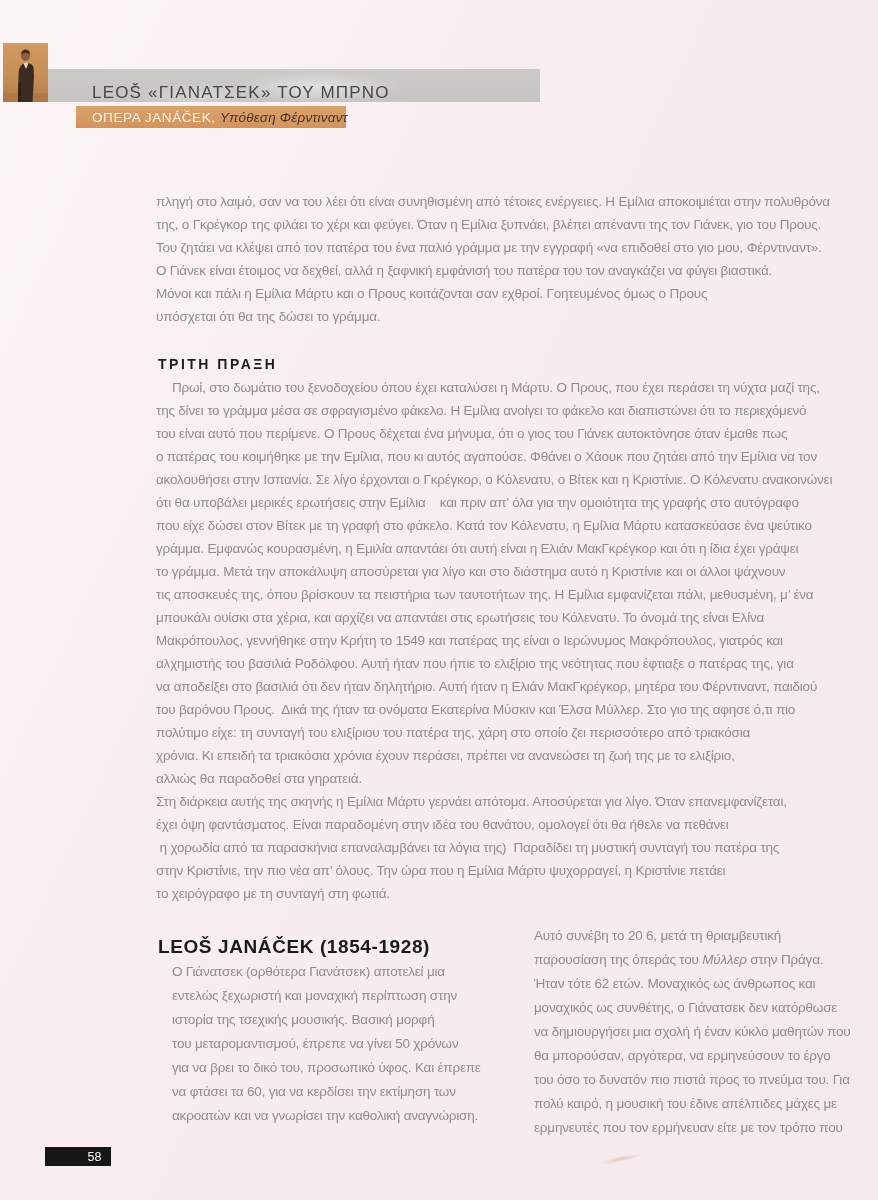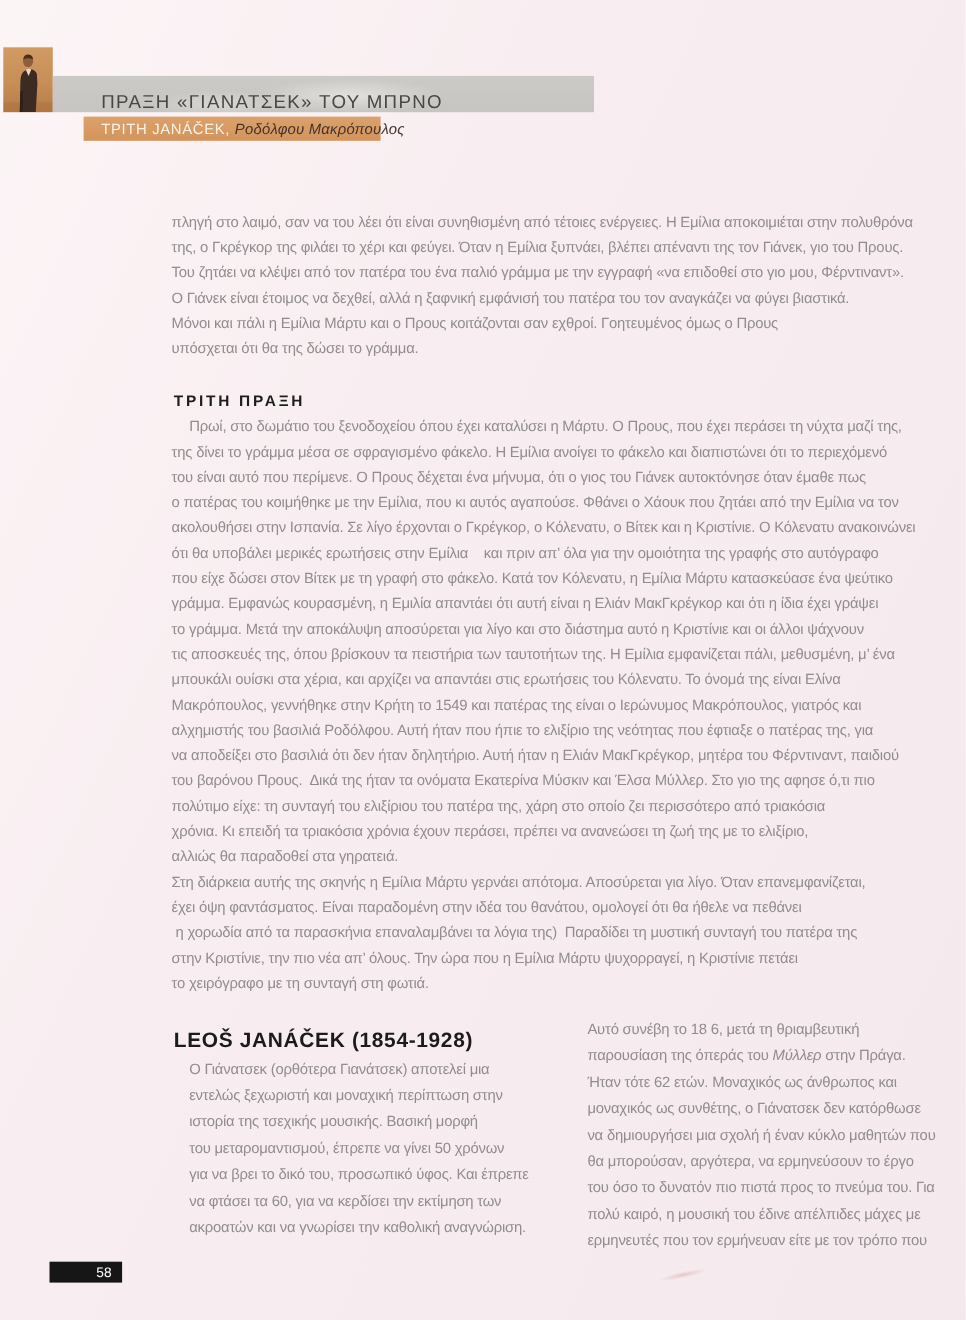--- a/index.html
+++ b/index.html
@@ -82,25 +82,25 @@
       <rect x="0" y="50" width="45" height="9" fill="#a9713e" opacity="0.45"></rect>
       <path d="M15 59 L15.5 32 Q15.5 23 20 21 L24 19.5 Q29 20.5 30.5 24 L31 33 L29.5 59 Z" fill="#3c2b21"></path>
       <path d="M20.5 20.5 L23 26 L25.5 20.2 L23.5 19.2 Z" fill="#e8d9c4"></path>
       <ellipse cx="22.5" cy="12.5" rx="4.6" ry="5.6" fill="#8f5f3b"></ellipse>
       <path d="M18 11 Q19 6 23 6.5 Q27 7 27 11 Q24 9.5 21.5 10 Q19.5 10.3 18 11 Z" fill="#46301f"></path>
       <path d="M15 59 L15.5 40 L18 40 L17.5 59 Z" fill="#2e2019"></path>
     </svg>
   </div>
 
   <div class="gray-bar">
-    <span class="opera-title">ΠΡΑΞΗ «ΓΙΑΝΑΤΣΕΚ» ΤΟΥ ΜΠΡΝΟ</span>
+    <span class="opera-title">LEOŠ «ΓΙΑΝΑΤΣΕΚ» ΤΟΥ ΜΠΡΝΟ</span>
   </div>
 
   <div class="orange-bar">
-    <span class="composer-name">ΤΡΙΤΗ JANÁČEK, </span><span class="work-title">Ροδόλφου Μακρόπουλος</span>
+    <span class="composer-name">ΟΠΕΡΑ JANÁČEK, </span><span class="work-title">Υπόθεση Φέρντιναντ</span>
   </div>
 
   <p class="bodytext act2-text">πληγή στο λαιμό, σαν να του λέει ότι είναι συνηθισμένη από τέτοιες ενέργειες. Η Εμίλια αποκοιμιέται στην πολυθρόνα
 της, ο Γκρέγκορ της φιλάει το χέρι και φεύγει. Όταν η Εμίλια ξυπνάει, βλέπει απέναντι της τον Γιάνεκ, γιο του Πρους.
 Του ζητάει να κλέψει από τον πατέρα του ένα παλιό γράμμα με την εγγραφή «να επιδοθεί στο γιο μου, Φέρντιναντ».
 Ο Γιάνεκ είναι έτοιμος να δεχθεί, αλλά η ξαφνική εμφάνισή του πατέρα του τον αναγκάζει να φύγει βιαστικά.
 Μόνοι και πάλι η Εμίλια Μάρτυ και ο Πρους κοιτάζονται σαν εχθροί. Γοητευμένος όμως ο Πρους
 υπόσχεται ότι θα της δώσει το γράμμα.</p>
 
   <h2 class="act3-heading">ΤΡΙΤΗ ΠΡΑΞΗ</h2>
@@ -129,21 +129,21 @@
 το χειρόγραφο με τη συνταγή στη φωτιά.</p>
 
   <h2 class="bio-heading">LEOŠ JANÁČEK (1854-1928)</h2>
   <p class="bodytext bio-left">Ο Γιάνατσεκ (ορθότερα Γιανάτσεκ) αποτελεί μια
 εντελώς ξεχωριστή και μοναχική περίπτωση στην
 ιστορία της τσεχικής μουσικής. Βασική μορφή
 του μεταρομαντισμού, έπρεπε να γίνει 50 χρόνων
 για να βρει το δικό του, προσωπικό ύφος. Και έπρεπε
 να φτάσει τα 60, για να κερδίσει την εκτίμηση των
 ακροατών και να γνωρίσει την καθολική αναγνώριση.</p>
-  <p class="bodytext bio-right"><span>Αυτό συνέβη το 18 6, μετά τη θριαμβευτική
+  <p class="bodytext bio-right"><span>Αυτό συνέβη το 20 6, μετά τη θριαμβευτική
 παρουσίαση της όπεράς του </span><span class="italic-inline">Μύλλερ</span><span> στην Πράγα.
 Ήταν τότε 62 ετών. Μοναχικός ως άνθρωπος και
 μοναχικός ως συνθέτης, ο Γιάνατσεκ δεν κατόρθωσε
 να δημιουργήσει μια σχολή ή έναν κύκλο μαθητών που
 θα μπορούσαν, αργότερα, να ερμηνεύσουν το έργο
 του όσο το δυνατόν πιο πιστά προς το πνεύμα του. Για
 πολύ καιρό, η μουσική του έδινε απέλπιδες μάχες με
 ερμηνευτές που τον ερμήνευαν είτε με τον τρόπο που</span></p>
 
   <div class="page-num">

